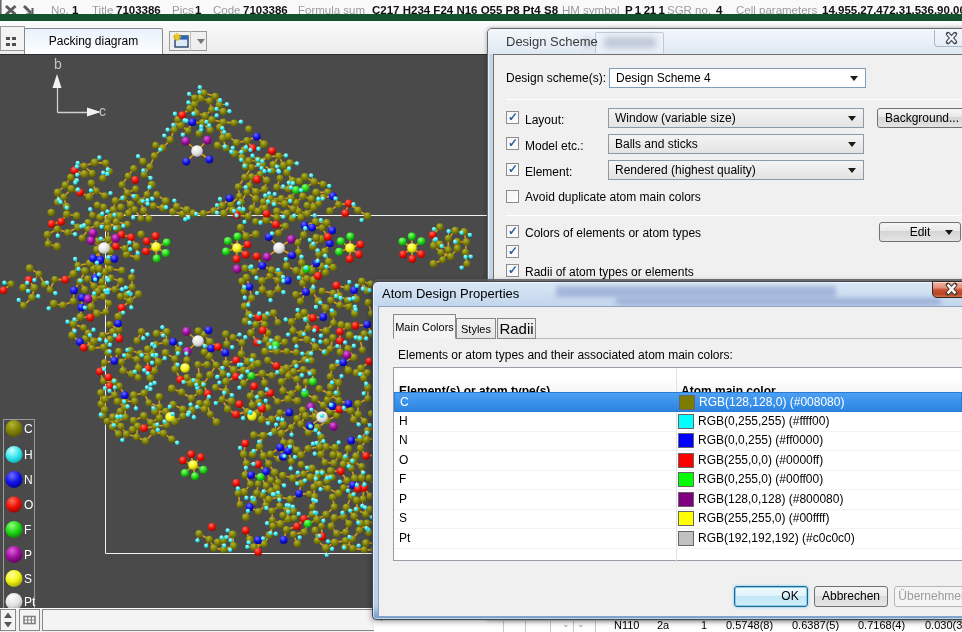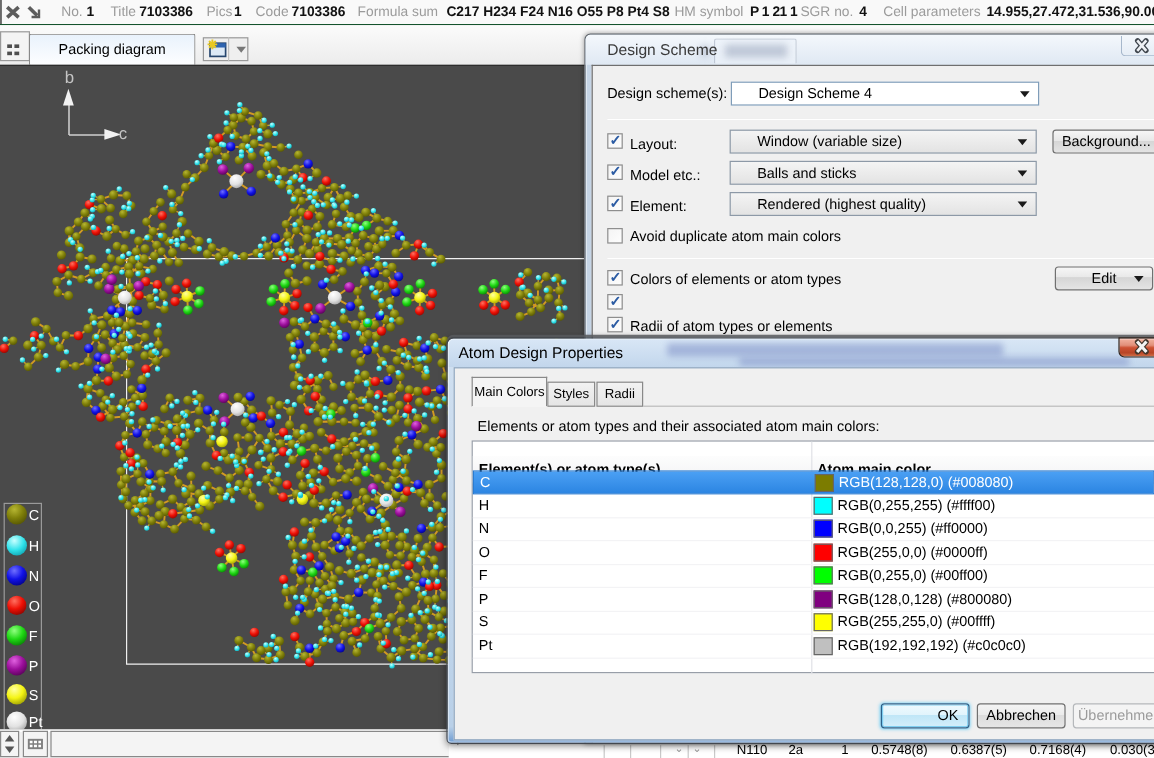--- a/index.html
+++ b/index.html
@@ -1,21 +1,21 @@
 <!DOCTYPE html>
 <html><head>
 <meta charset="utf-8">
 <style>
 * { margin:0; padding:0; box-sizing:border-box; }
 html,body { width:962px; height:632px; overflow:hidden; font-family:"Liberation Sans",sans-serif; background:#f0f0f0; }
 #stage { position:relative; width:962px; height:632px; overflow:hidden; }
 .abs { position:absolute; }
 
 
-#topbar { left:0; top:0; width:962px; height:21px; background:#f9f9f9; border-bottom:1px solid #14532d; white-space:nowrap; overflow:hidden; }
+#topbar { left:0; top:0; width:962px; height:21px; background:#f9f9f9; border-bottom:7px solid #14532d; white-space:nowrap; overflow:hidden; }
 #topbar .lbl { color:#9b9b9b; font-size:11.5px; }
 #topbar .val { color:#111; font-size:11.5px; font-weight:bold; }
 #topbar span { position:absolute; top:4px; line-height:13px; }
 
 
 #tabbar { left:0; top:21px; width:962px; height:33px; background:linear-gradient(#fbfbfb,#ececec); }
 #tab1 { left:24px; top:28px; width:139px; height:26px; background:linear-gradient(#e9f2fc,#fdfeff); border:1px solid #898989; border-bottom:none; border-radius:2px 2px 0 0; font-size:12px; color:#000; text-align:center; line-height:25px; }
 #nwgrp { left:169px; top:31px; width:38px; height:20px; border:1px solid #9a9a9a; background:#efefef; }
 #nwdiv { left:190px; top:31px; width:1px; height:20px; background:#c0c0c0; }
 
@@ -27,21 +27,21 @@
 .bbox { position:absolute; border:1px solid #888; background:#f4f4f4; }
 
 
 #dstrip { left:374px; top:621px; width:588px; height:11px; background:#fff; font-size:11px; color:#000; }
 #dstrip i { position:absolute; top:0; width:1px; height:11px; background:#c9c9c9; }
 #dstrip b { position:absolute; top:-2px; font-weight:normal; }
 
 
 .w7check { position:absolute; width:13px; height:13px; border:1px solid #8e8e8e; background:linear-gradient(135deg,#f4f4f4,#fdfdfd); }
 .w7check .ck { position:absolute; left:1px; top:-2.5px; color:#2b5ba3; font-size:12px; font-weight:bold; }
-.combo { position:absolute; height:20px; border:1px solid #8d99a7; background:linear-gradient(#f4f4f4,#e3e3e3); font-size:12px; line-height:18px; padding-left:22px; color:#000; }
+.combo { position:absolute; height:20px; border:1px solid #8d99a7; background:linear-gradient(#f4f4f4,#e3e3e3); font-size:12px; line-height:18px; padding-left:6px; color:#000; }
 .combo .ar, .pbtn .ar { position:absolute; right:7px; top:7px; width:0; height:0; border-left:4.5px solid transparent; border-right:4.5px solid transparent; border-top:5.5px solid #1a1a1a; }
 .pbtn { position:absolute; height:20px; border:1px solid #707070; border-radius:3px; background:linear-gradient(#f6f6f6,#e8e8e8 45%,#d5d5d5 46%,#e4e4e4); font-size:12px; text-align:center; line-height:18px; color:#000; }
 .sep { position:absolute; height:1px; background:#dadada; border-bottom:1px solid #fff; }
 
 
 #dsd { left:487px; top:28px; width:483px; height:592px; background:#c6d5e6; border:1px solid #62686f; border-radius:5px 5px 0 0; box-shadow:inset 0 0 0 1px rgba(255,255,255,0.6), 0 0 4px rgba(0,0,0,0.35); }
 #dsd .tbar { position:absolute; left:0; top:0; width:100%; height:25px; background:linear-gradient(#f4f8fc,#dfe8f3); border-radius:4px 4px 0 0; }
 #dsd .cap { position:absolute; left:18px; top:5px; font-size:13px; color:#3a3a3a; }
 #dsd .client { position:absolute; left:5px; top:25px; right:0; bottom:0; background:#f0f0f0; border:1px solid #6f6f6f; border-right:none; border-bottom:none; }
 .blur1 { position:absolute; background:rgba(148,160,183,0.5); filter:blur(3px); border-radius:2px; }
@@ -1704,21 +1704,21 @@
           </g>
           <g stroke="#f4f4f4" stroke-width="2.6" stroke-linecap="butt">
             <path d="M14.6 2.6 L22.4 11.4 M22.4 2.6 L14.6 11.4"></path>
           </g>
         </svg>
       </div>
     <div class="client"></div>
 
     <div class="tab active" style="left:20px;top:32px;width:63px;height:25px;line-height:24px;font-size:11px">Main Colors</div>
     <div class="tab" style="left:83px;top:36px;width:40px;height:21px;line-height:20px;font-size:11px">Styles</div>
-    <div class="tab" style="left:124px;top:36px;width:39px;height:21px;line-height:20px;font-size:11px">Radii</div>
+    <div class="tab" style="left:124px;top:36px;width:39px;height:21px;line-height:20px;font-size:15px">Radii</div>
     <div class="abs" style="left:163px;top:56px;width:430px;height:1px;background:#bbb"></div>
 
     <div class="abs" style="left:25px;top:66px;font-size:12px">Elements or atom types and their associated atom main colors:</div>
 
     <div id="tbl">
       <div class="hd">
         <span style="position:absolute;left:5px;top:4px">Element(s) or atom type(s)</span>
         <span style="position:absolute;left:287px;top:4px">Atom main color</span>
       </div>
       <div class="col" style="left:282px;height:194px"></div>

